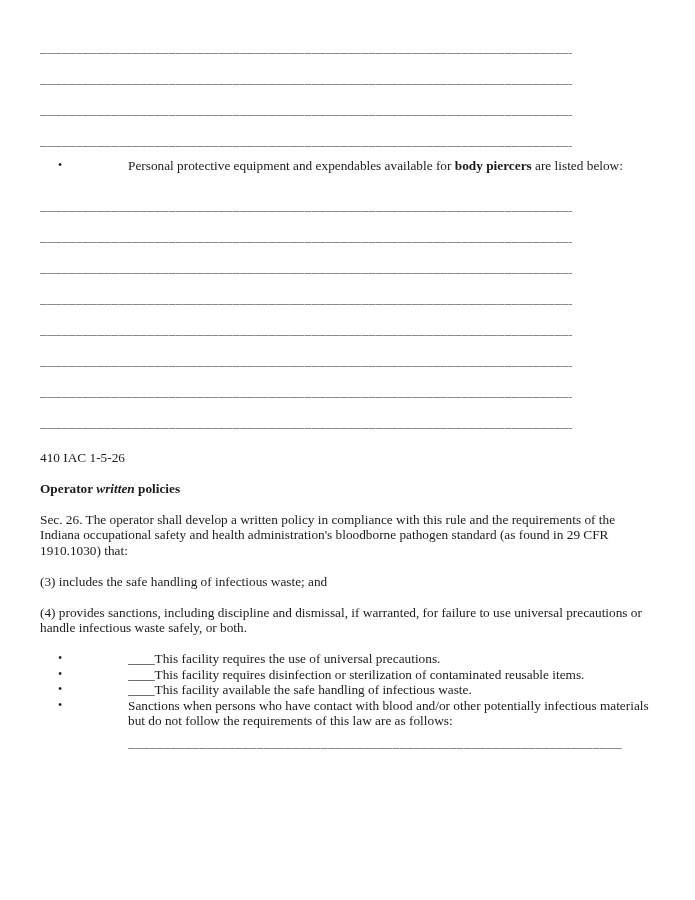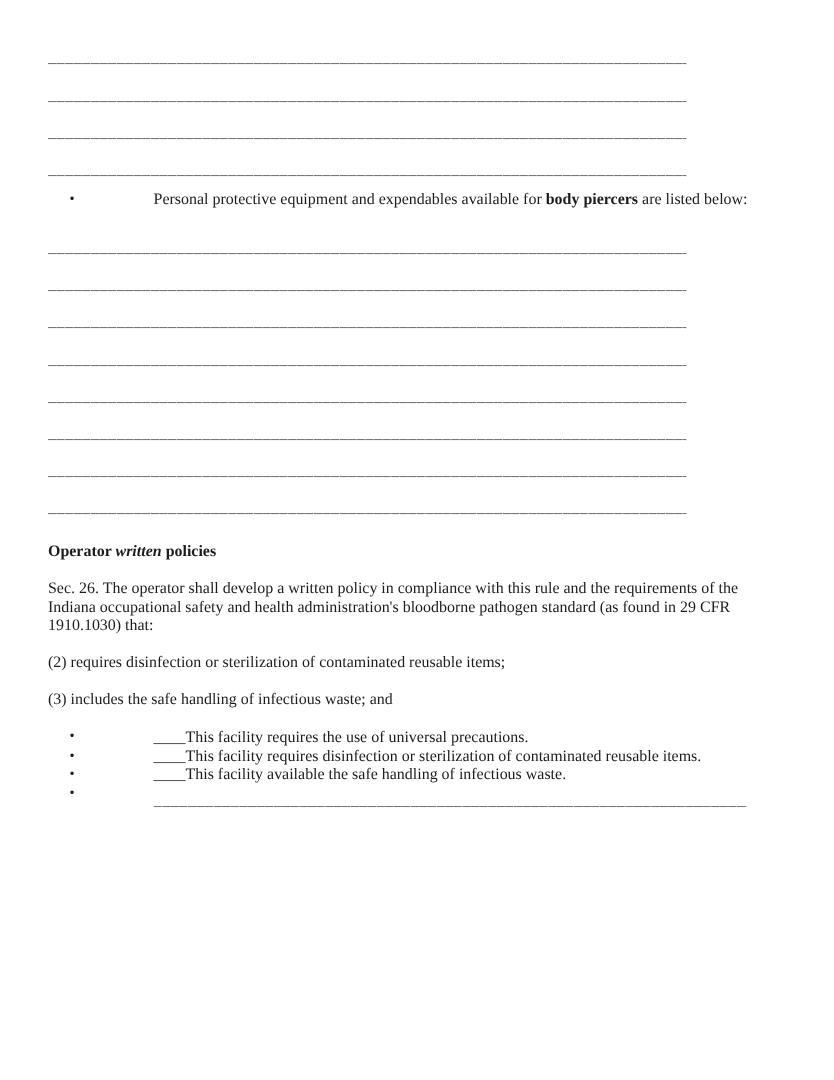--- a/index.html
+++ b/index.html
@@ -78,42 +78,44 @@
     <div class="uline">______________________________________________________________________________________________________________</div>
     <div class="uline">______________________________________________________________________________________________________________</div>
     <div class="uline">______________________________________________________________________________________________________________</div>
     <div class="uline">______________________________________________________________________________________________________________</div>
     <div class="uline">______________________________________________________________________________________________________________</div>
     <div class="uline">______________________________________________________________________________________________________________</div>
     <div class="uline">______________________________________________________________________________________________________________</div>
     <div class="uline">______________________________________________________________________________________________________________</div>
   </div>
 
+  <p class="coderef">410 IAC 1-5-26</p>
 
   <p class="h"><span>Operator </span><span class="bi">written</span><span> policies</span></p>
 
   <p class="it">Sec. 26. The operator shall develop a written policy in compliance with this rule and the requirements of the Indiana occupational safety and health administration's bloodborne pathogen standard (as found in 29 CFR 1910.1030) that:</p>
 
-  <p class="it">(2) requires disinfection or sterilization of contaminated reusable items;</p>
   <p class="it">(3) includes the safe handling of infectious waste; and</p>
+  <p class="it">(4) provides sanctions, including discipline and dismissal, if warranted, for failure to use universal precautions or handle infectious waste safely, or both.</p>
 
   <div class="checklist">
     <div class="li">
       <span class="marker">•</span>
       <div class="li-text">____This facility requires the use of universal precautions.</div>
     </div>
     <div class="li">
       <span class="marker">•</span>
       <div class="li-text">____This facility requires disinfection or sterilization of contaminated reusable items.</div>
     </div>
     <div class="li">
       <span class="marker">•</span>
       <div class="li-text">____This facility available the safe handling of infectious waste.</div>
     </div>
     <div class="li">
       <span class="marker">•</span>
       <div class="li-text">
+        <span>Sanctions when persons who have contact with blood and/or other potentially infectious materials but do not follow the requirements of this law are as follows:</span>
         <div class="uline-short">______________________________________________________________________________________________________________</div>
       </div>
     </div>
   </div>
 
 </div>
 
 </body></html>

